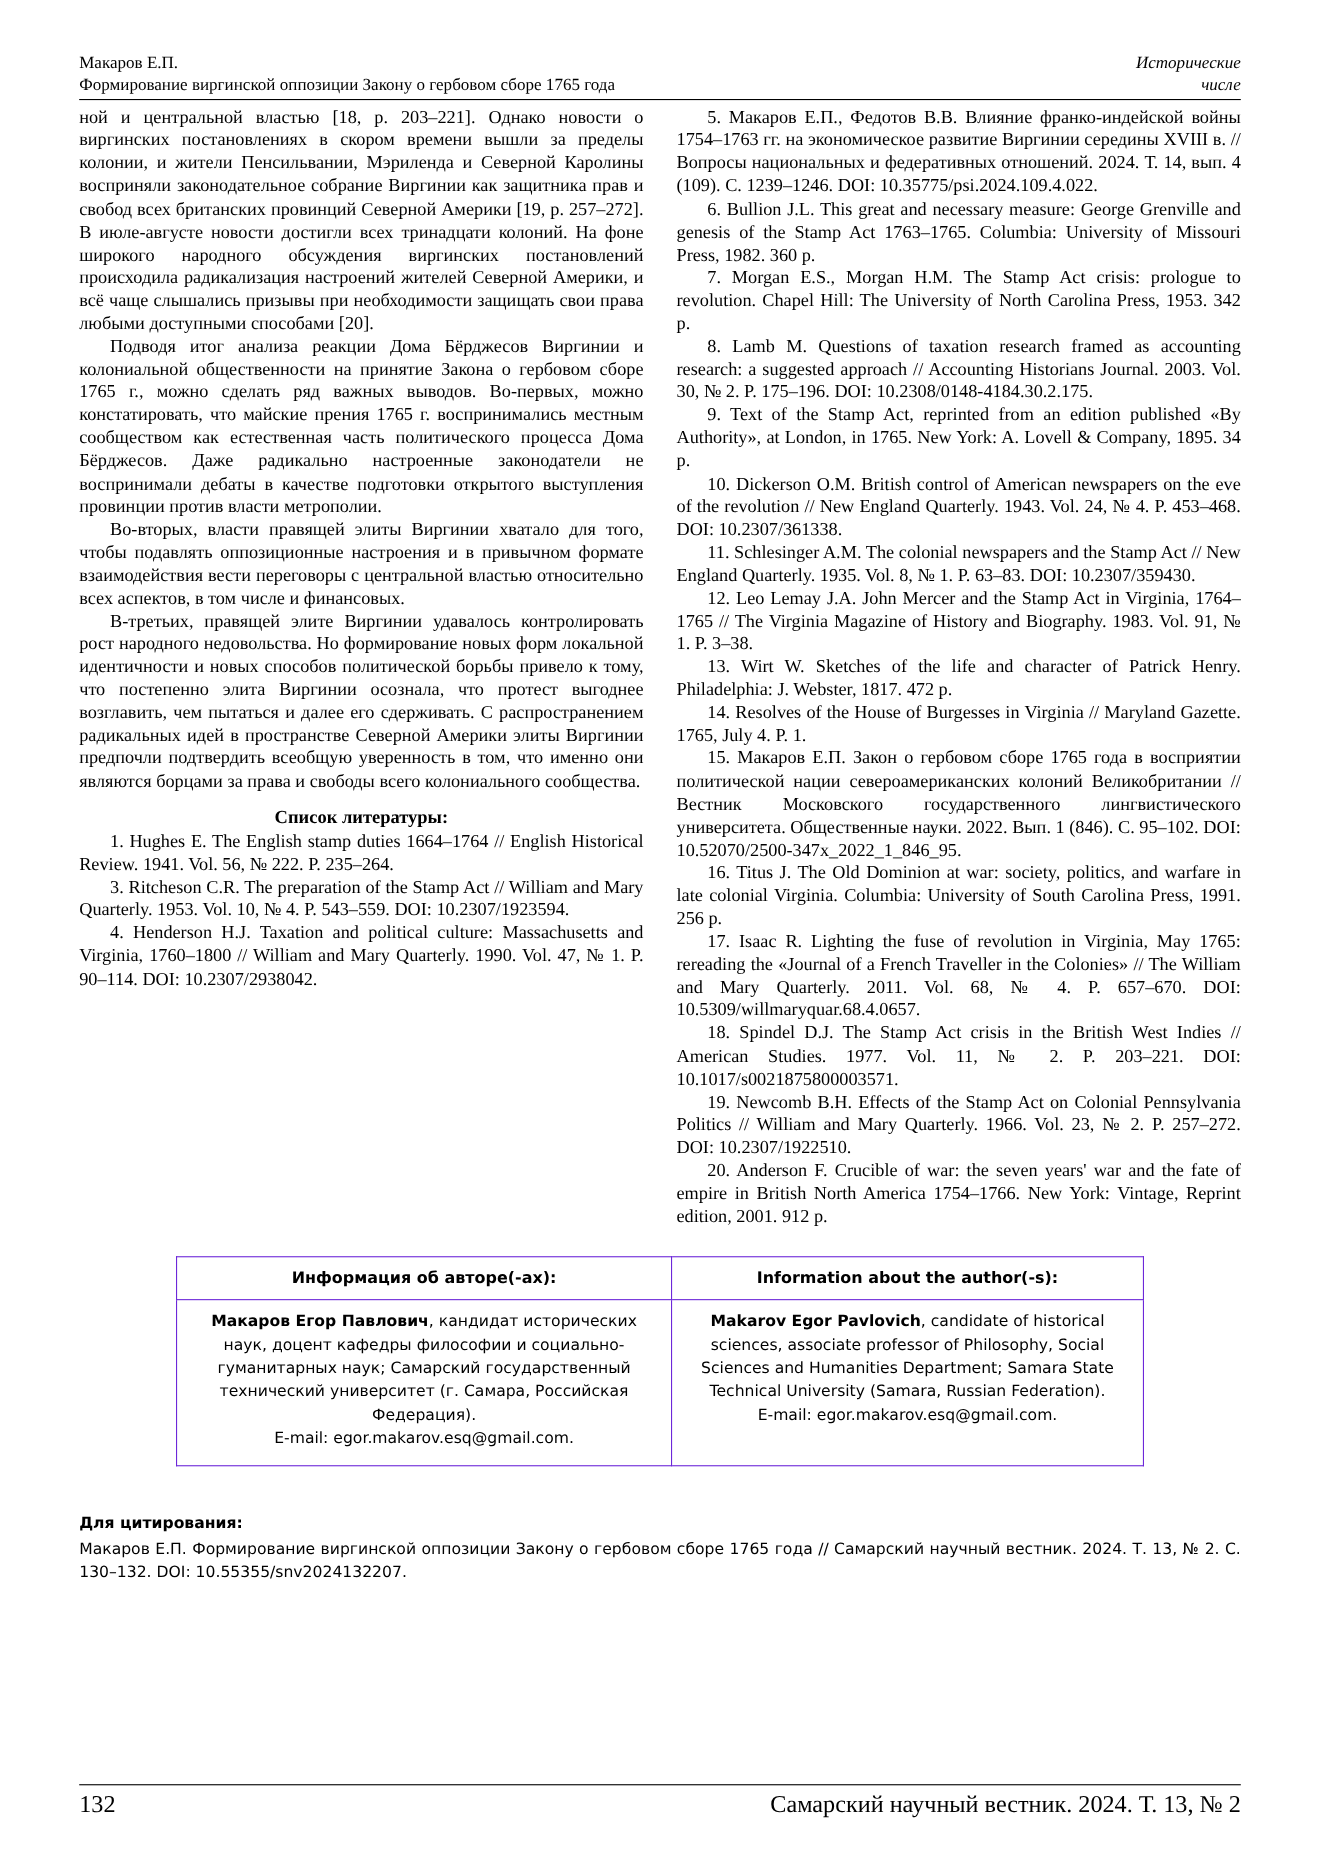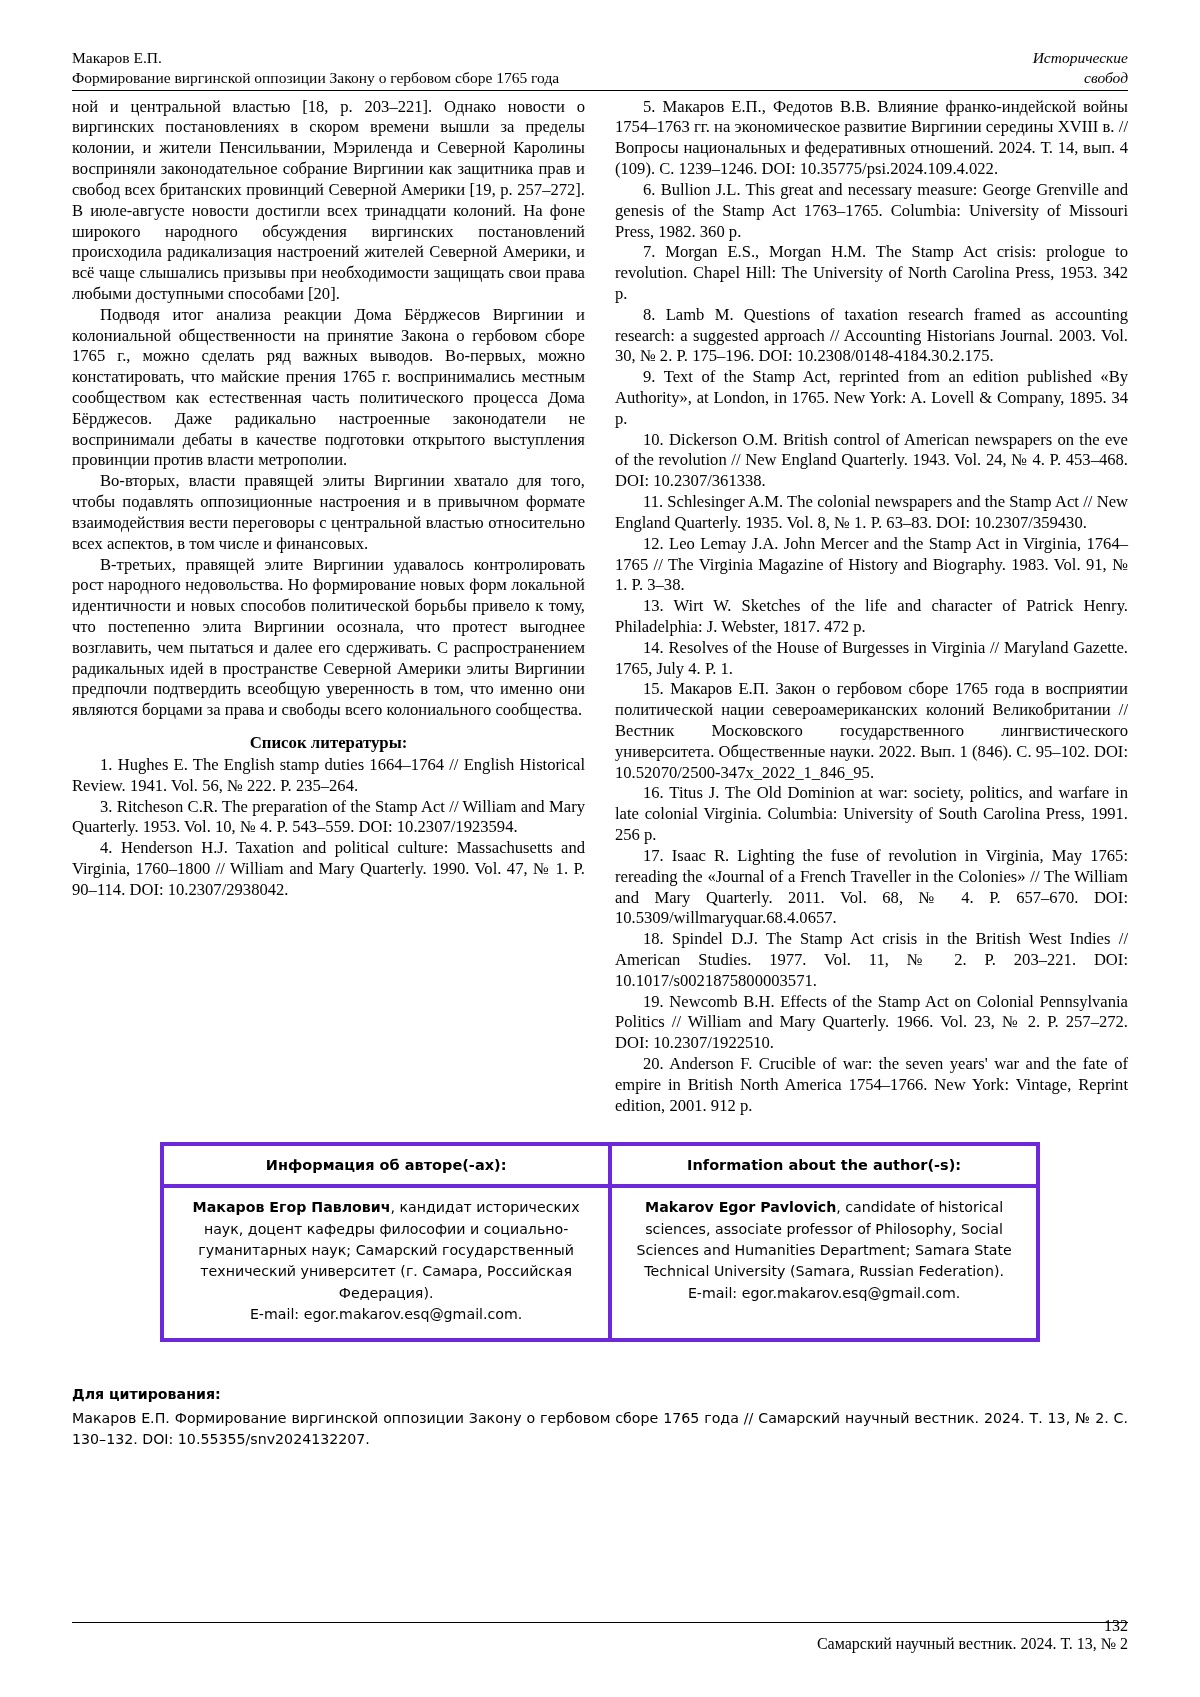--- a/index.html
+++ b/index.html
@@ -79,21 +79,21 @@
     display: flex;
     justify-content: center;
   }
   table.authors {
     border-collapse: collapse;
     width: 880px;
     font-family: "DejaVu Sans", sans-serif;
   }
   table.authors th,
   table.authors td {
-    border: 4px solid #6d28d9;
+    border: 1px solid #6d28d9;
     padding: 9px 13px 13px 13px;
     vertical-align: top;
   }
   table.authors th {
     font-size: 14.5px;
     font-weight: bold;
     text-align: center;
     padding-top: 11px;
     padding-bottom: 11px;
   }
@@ -121,22 +121,21 @@
   }
   
   .footer {
     position: absolute;
     left: 72px;
     right: 72px;
     bottom: 44px;
     display: flex;
     justify-content: space-between;
     align-items: flex-end;
-    font-size: 16px;
-    flex-direction: column;
+    font-size: 22px;
   }
   .footer-rule {
     position: absolute;
     left: 72px;
     right: 72px;
     bottom: 74px;
     border-top: 1px solid #000;
   }
 </style>
 </head>
@@ -144,21 +143,21 @@
 
 <div class="page">
 
   <div class="runhead">
     <div class="runhead-left">
       <div>Макаров Е.П.</div>
       <div>Формирование виргинской оппозиции Закону о гербовом сборе 1765 года</div>
     </div>
     <div class="runhead-right">
       <div>Исторические</div>
-      <div>свобод</div>
+      <div>числе</div>
     </div>
   </div>
   <div class="runhead-rule"></div>
 
   <div class="columns">
 
     <div class="col">
       <p class="noindent">ной и центральной властью [18, p. 203–221]. Однако новости о виргинских постановлениях в скором времени вышли за пределы колонии, и жители Пенсильвании, Мэриленда и Северной Каролины восприняли законодательное собрание Виргинии как защитника прав и свобод всех британских провинций Северной Америки [19, p. 257–272]. В июле-августе новости достигли всех тринадцати колоний. На фоне широкого народного обсуждения виргинских постановлений происходила радикализация настроений жителей Северной Америки, и всё чаще слышались призывы при необходимости защищать свои права любыми доступными способами [20].</p>
       <p>Подводя итог анализа реакции Дома Бёрджесов Виргинии и колониальной общественности на принятие Закона о гербовом сборе 1765 г., можно сделать ряд важных выводов. Во-первых, можно констатировать, что майские прения 1765 г. воспринимались местным сообществом как естественная часть политического процесса Дома Бёрджесов. Даже радикально настроенные законодатели не воспринимали дебаты в качестве подготовки открытого выступления провинции против власти метрополии.</p>
       <p>Во-вторых, власти правящей элиты Виргинии хватало для того, чтобы подавлять оппозиционные настроения и в привычном формате взаимодействия вести переговоры с центральной властью относительно всех аспектов, в том числе и финансовых.</p>

